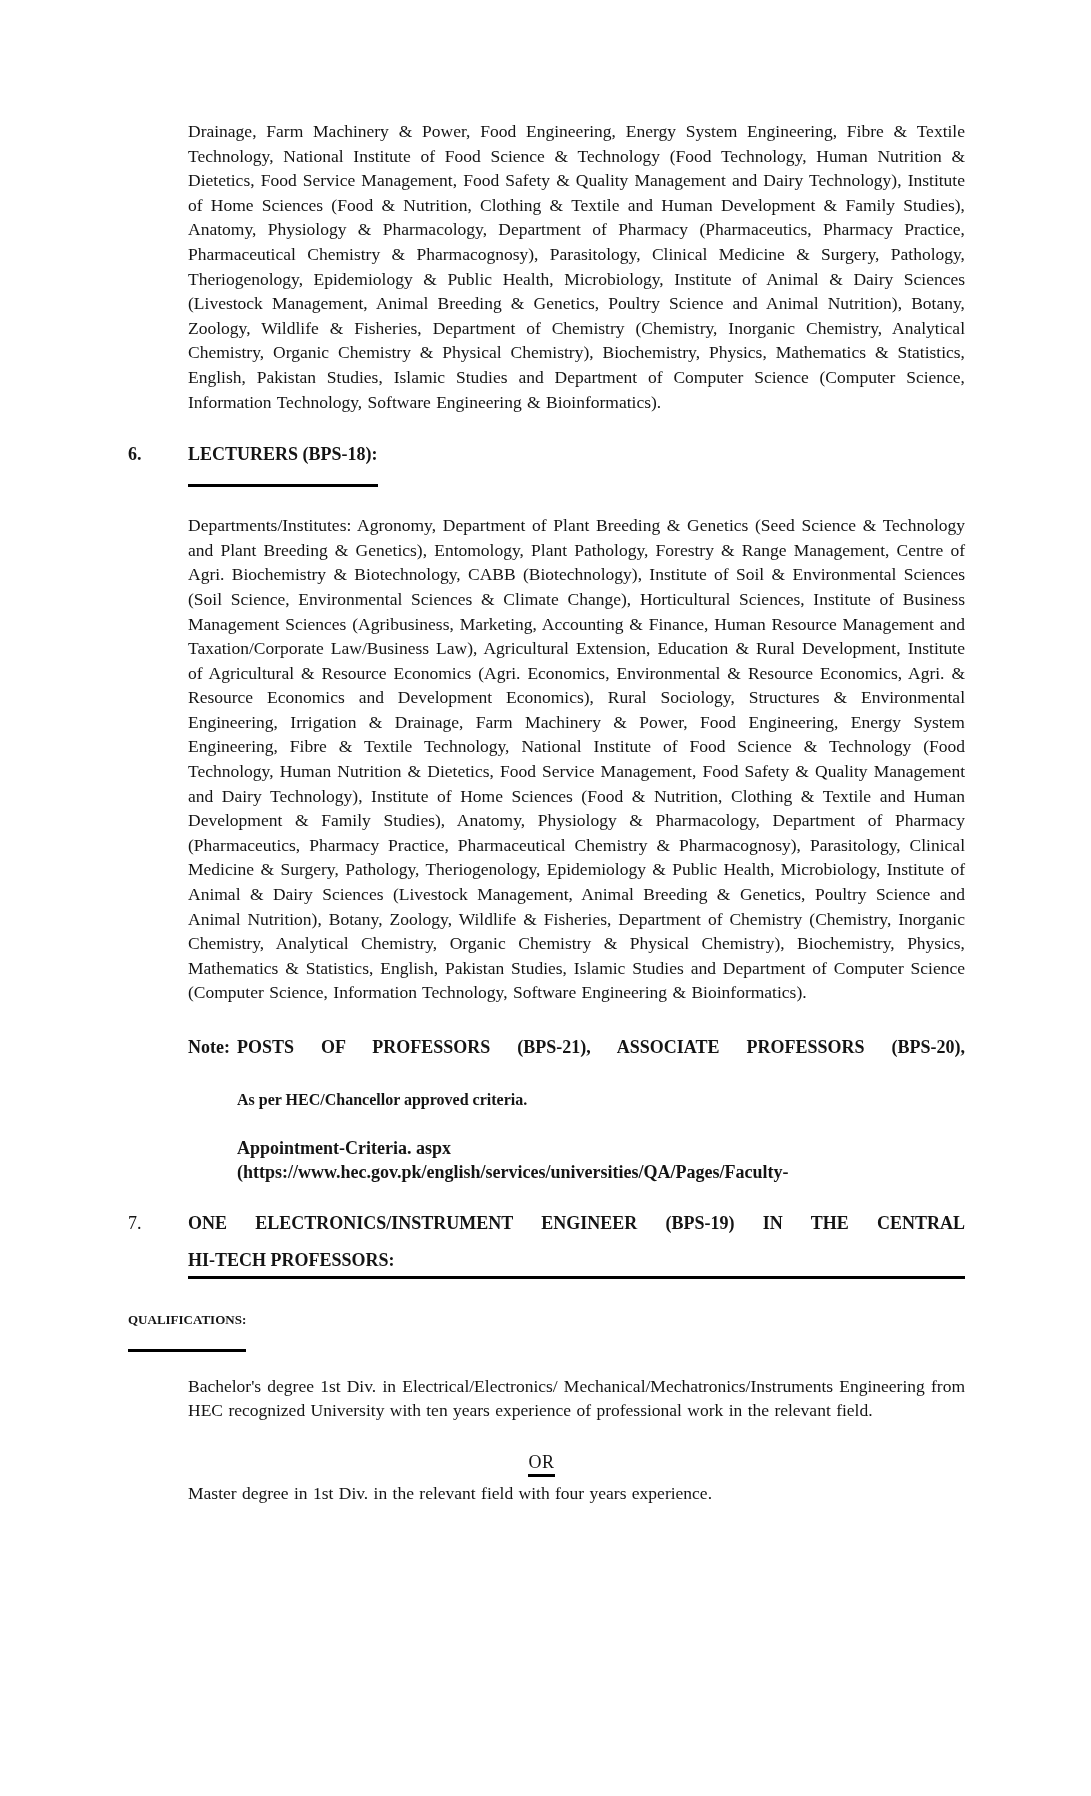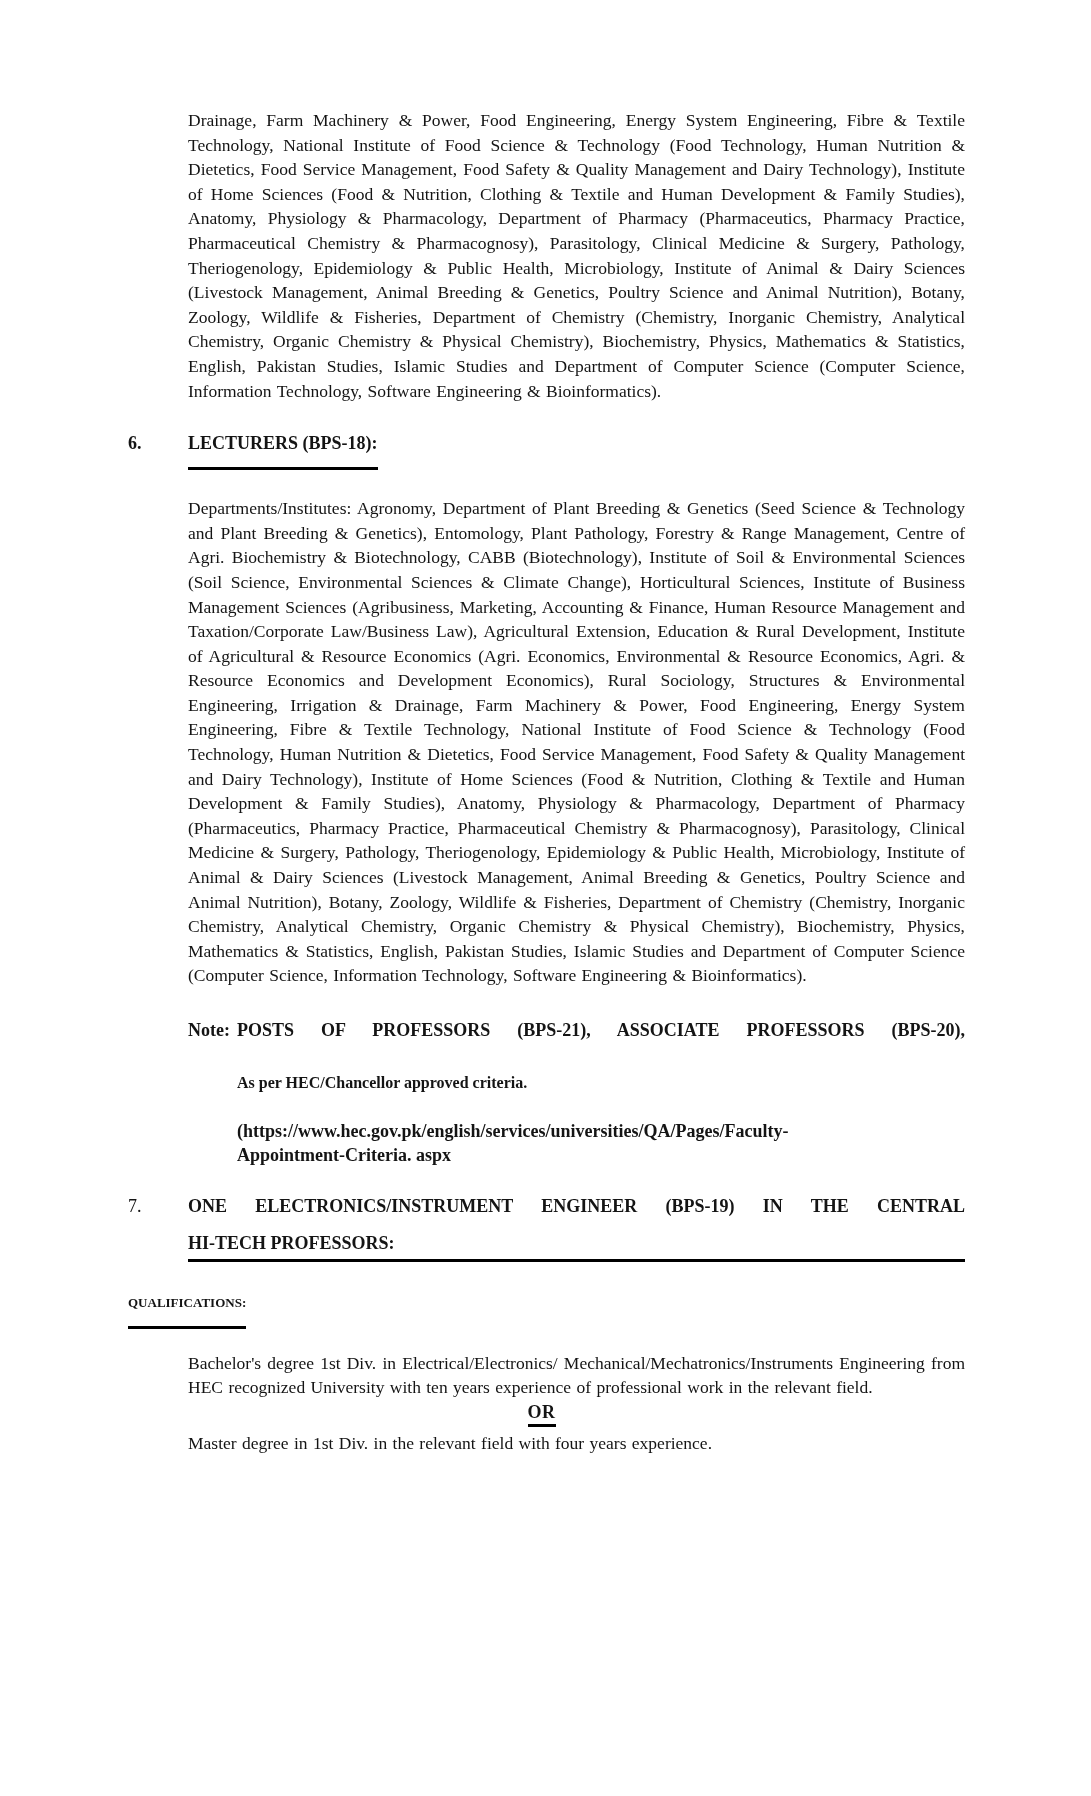--- a/index.html
+++ b/index.html
@@ -9,21 +9,21 @@
     height: 1796px;
     background: #ffffff;
     color: #141414;
     font-family: "Liberation Serif", "DejaVu Serif", serif;
     overflow: hidden;
     margin: 0 auto;
   }
   .content {
     position: absolute;
     left: 128px;
-    top: 108px;
+    top: 119px;
     width: 837px;
   }
   .body-para {
     margin: 0 0 28px 60px;
     width: 777px;
     text-align: justify;
     font-size: 17.5px;
     line-height: 24.6px;
     word-spacing: 1px;
   }
@@ -33,21 +33,21 @@
     margin: 0 0 26px 0;
     font-weight: 700;
     font-size: 18px;
     line-height: 25px;
   }
   .num { width: 60px; flex: 0 0 60px; }
   .num.regular { font-weight: 400; }
   .underlined {
     display: inline-block;
     border-bottom: 3px solid #000;
-    padding-bottom: 11px;
+    padding-bottom: 17px;
   }
   .para2-spacing { margin-bottom: 30px; }
   .note-row {
     display: flex;
     align-items: center;
     margin: 0 0 26px 60px;
     font-weight: 700;
     font-size: 18px;
     line-height: 25.5px;
   }
@@ -84,24 +84,25 @@
   .or-line {
     width: 777px;
     margin: 2px 0 4px 60px;
     padding-right: 70px;
     box-sizing: border-box;
     text-align: center;
     font-size: 18px;
   }
   .or-text {
     display: inline-block;
-    font-weight: 700;
+    font-weight: 400;
     border-bottom: 3.5px solid #000;
     padding-bottom: 1px;
     letter-spacing: 0.5px;
+    margin-top: 27px;
   }
 </style>
 </head>
 <body>
 
 <div class="page">
   <div class="content">
 
     <p class="body-para">Drainage, Farm Machinery &amp; Power, Food Engineering, Energy System Engineering, Fibre &amp; Textile Technology, National Institute of Food Science &amp; Technology (Food Technology, Human Nutrition &amp; Dietetics, Food Service Management, Food Safety &amp; Quality Management and Dairy Technology), Institute of Home Sciences (Food &amp; Nutrition, Clothing &amp; Textile and Human Development &amp; Family Studies), Anatomy, Physiology &amp; Pharmacology, Department of Pharmacy (Pharmaceutics, Pharmacy Practice, Pharmaceutical Chemistry &amp; Pharmacognosy), Parasitology, Clinical Medicine &amp; Surgery, Pathology, Theriogenology, Epidemiology &amp; Public Health, Microbiology, Institute of Animal &amp; Dairy Sciences (Livestock Management, Animal Breeding &amp; Genetics, Poultry Science and Animal Nutrition), Botany, Zoology, Wildlife &amp; Fisheries, Department of Chemistry (Chemistry, Inorganic Chemistry, Analytical Chemistry, Organic Chemistry &amp; Physical Chemistry), Biochemistry, Physics, Mathematics &amp; Statistics, English, Pakistan Studies, Islamic Studies and Department of Computer Science (Computer Science, Information Technology, Software Engineering &amp; Bioinformatics).</p>
 
@@ -117,22 +118,22 @@
     <div class="note-row">
       <span class="note-label">Note:</span>
       <div class="note-content">
         <div class="stretch">POSTS OF PROFESSORS (BPS-21), ASSOCIATE PROFESSORS (BPS-20),</div>
       </div>
     </div>
 
     <div class="criteria-line">As per HEC/Chancellor approved criteria.</div>
 
     <div class="url-block">
+      <div>Appointment-Criteria. aspx</div>
       <div>(https://www.hec.gov.pk/english/services/universities/QA/Pages/Faculty-</div>
-      <div>Appointment-Criteria. aspx</div>
     </div>
 
     <div class="numbered-heading heading-7">
       <span class="num regular">7.</span>
       <div class="heading-multi">
         <div class="stretch line1">ONE ELECTRONICS/INSTRUMENT ENGINEER (BPS-19) IN THE CENTRAL</div>
         <div class="rule-under">HI-TECH PROFESSORS:</div>
       </div>
     </div>
 

